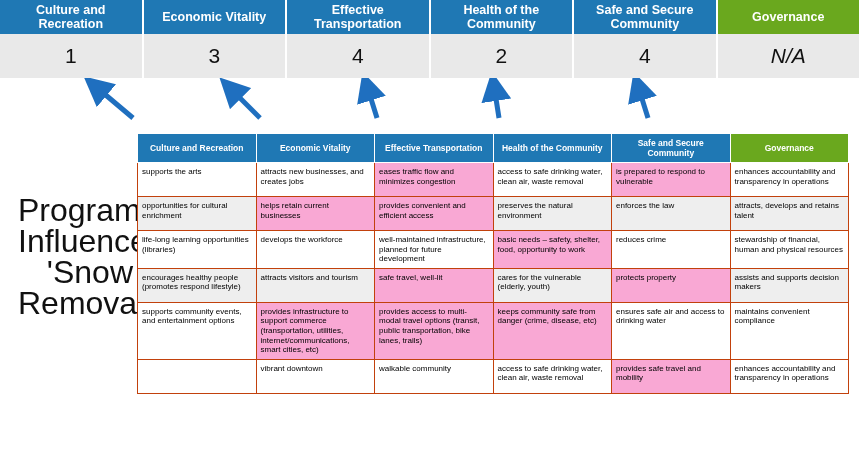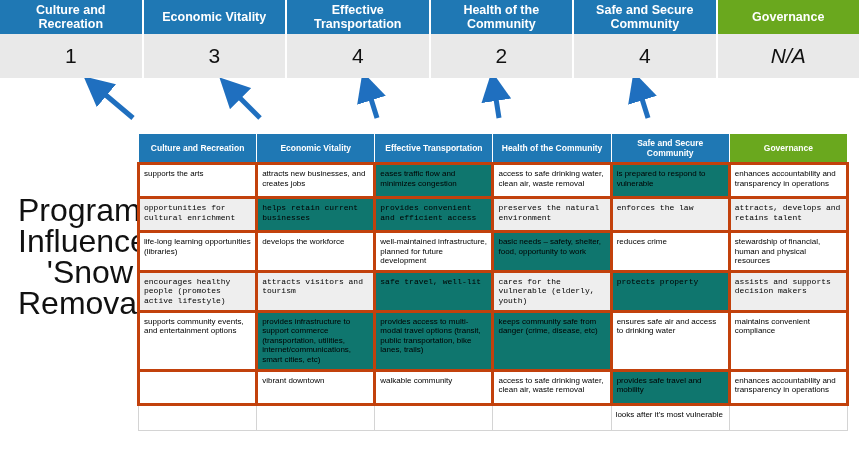--- a/index.html
+++ b/index.html
@@ -112,32 +112,31 @@
     box-sizing: border-box;
   }
   .matrix th.gov {
     background: #6aa81e;
   }
   .matrix td {
     font-size: 8px;
     line-height: 9.6px;
     vertical-align: top;
     padding: 4px 4px;
-    border: 3px solid #c2410c;
+    border: 1px solid #c2410c;
     height: 34px;
     box-sizing: border-box;
     background: #ffffff;
   }
   .matrix tr.alt td {
     background: #eeeeee;
-    font-family: Liberation Mono, monospace;
   }
   .matrix td.hl,
   .matrix tr.alt td.hl {
-    background: #0f766e;
+    background: #f9a8d4;
   }
   .matrix td.empty {
     background: #ffffff;
   }
   .matrix tr.blank td {
     background: #ffffff;
     border: 1px solid #d4d4d4;
     height: 26px;
   }
 </style>
@@ -224,21 +223,21 @@
     </tr>
     <tr>
       <td>life-long learning opportunities (libraries)</td>
       <td>develops the workforce</td>
       <td>well-maintained infrastructure, planned for future development</td>
       <td class="hl">basic needs – safety, shelter, food, opportunity to work</td>
       <td>reduces crime</td>
       <td>stewardship of financial, human and physical resources</td>
     </tr>
     <tr class="alt">
-      <td>encourages healthy people (promotes active lifestyle)</td>
+      <td>encourages healthy people (promotes respond lifestyle)</td>
       <td>attracts visitors and tourism</td>
       <td class="hl">safe travel, well-lit</td>
       <td>cares for the vulnerable (elderly, youth)</td>
       <td class="hl">protects property</td>
       <td>assists and supports decision makers</td>
     </tr>
     <tr>
       <td>supports community events, and entertainment options</td>
       <td class="hl">provides infrastructure to support commerce (transportation, utilities, internet/communications, smart cities, etc)</td>
       <td class="hl">provides access to multi-modal travel options (transit, public transportation, bike lanes, trails)</td>
@@ -247,22 +246,14 @@
       <td>maintains convenient compliance</td>
     </tr>
     <tr>
       <td class="empty"></td>
       <td>vibrant downtown</td>
       <td>walkable community</td>
       <td>access to safe drinking water, clean air, waste removal</td>
       <td class="hl">provides safe travel and mobility</td>
       <td>enhances accountability and transparency in operations</td>
     </tr>
-    <tr class="blank">
-      <td class="empty"></td>
-      <td class="empty"></td>
-      <td class="empty"></td>
-      <td class="empty"></td>
-      <td class="hl">looks after it's most vulnerable</td>
-      <td class="empty"></td>
-    </tr>
   </tbody>
 </table>
 
 </body></html>

